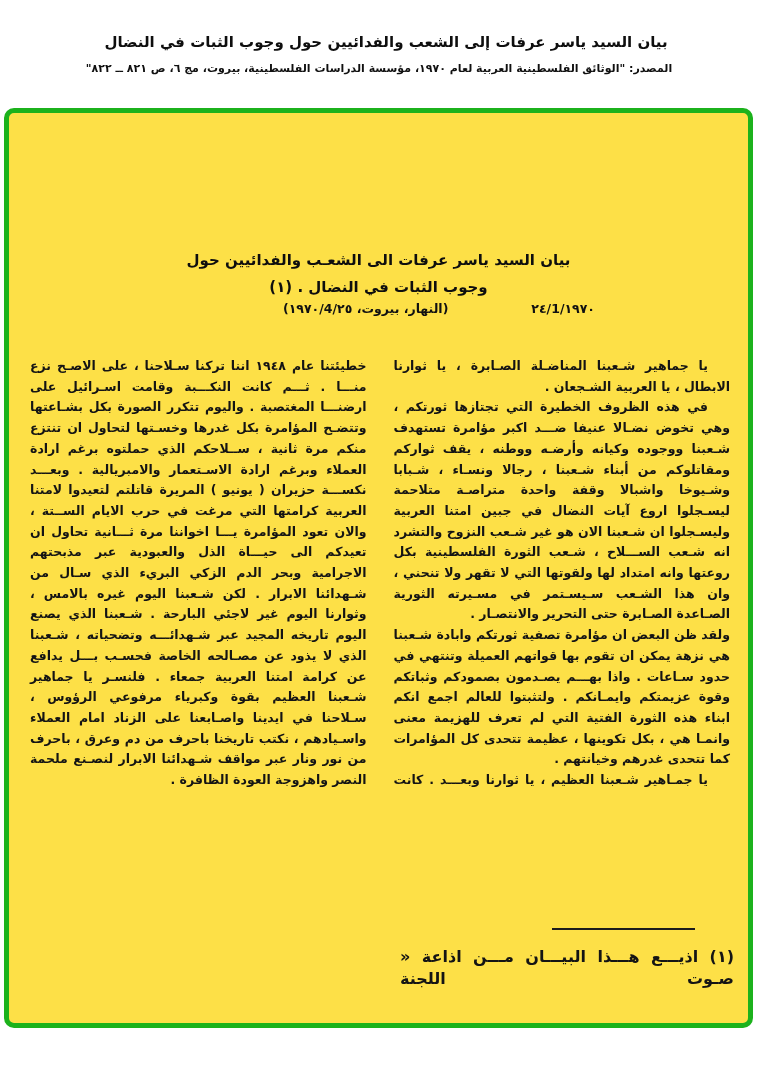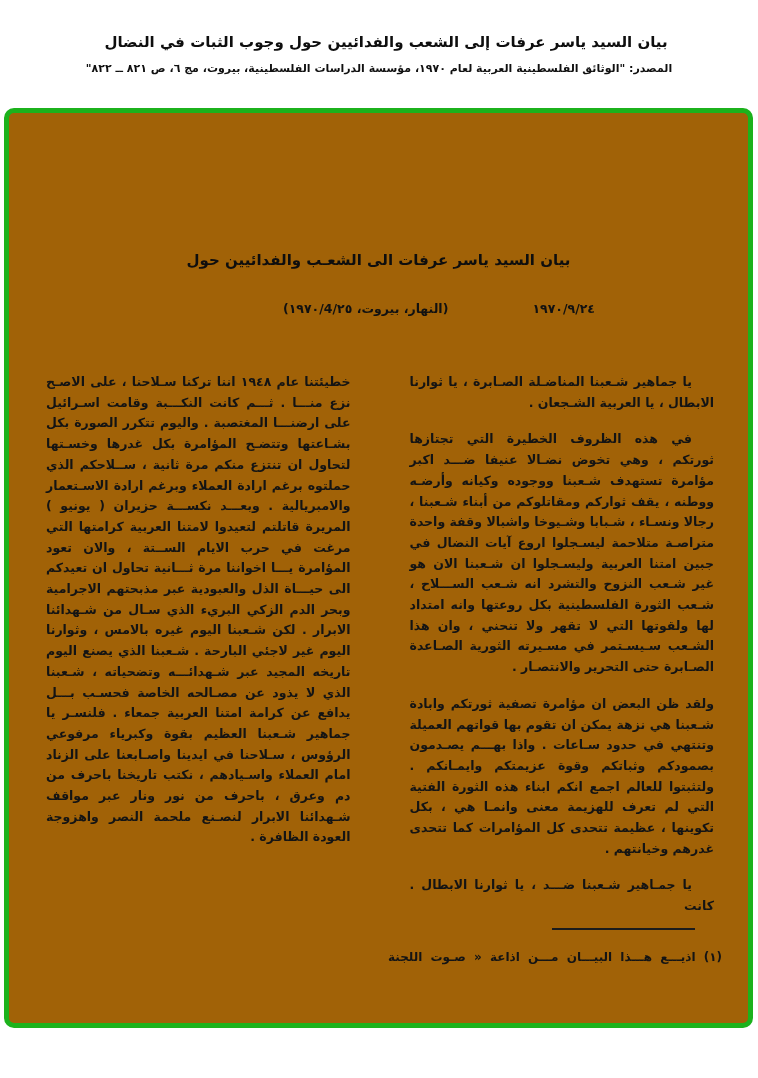--- a/index.html
+++ b/index.html
@@ -36,21 +36,21 @@
 
   
   .green-box {
     position: absolute;
     left: 4px;
     top: 108px;
     width: 749px;
     height: 920px;
     border: 5px solid #1cb21c;
     border-radius: 10px;
-    background: #a16207;
+    background: #fde047;
   }
 
   
   .doc-heading {
     position: absolute;
     top: 134px; left: 0; right: 0;
     text-align: center;
     font-size: 15px;
     font-weight: bold;
     line-height: 27px;
@@ -82,38 +82,38 @@
     gap: 27px;
   }
   .col {
     flex: 1 1 0;
     font-size: 12.5px;
     font-weight: bold;
     line-height: 20.7px;
     text-align: justify;
     color: #141414;
   }
-  .col p { margin: 16px; }
+  .col p { margin: 0; }
   .col p.indent { text-indent: 22px; }
   .col p.stretch { text-align-last: justify; }
 
   
   .fn-rule {
     position: absolute;
     top: 815px;
     right: 53px;
     width: 143px;
     border-top: 2px solid #1c1c1c;
   }
   .footnote {
     position: absolute;
     top: 833px;
-    right: 26px;
+    right: 14px;
     width: 334px;
-    font-size: 12px;
+    font-size: 16px;
     font-weight: bold;
     line-height: 22px;
     color: #141414;
     direction: rtl;
   }
   .footnote .fn-l1 { text-align: justify; text-align-last: justify; }
   .footnote .fn-l2 { padding-right: 36px; }
 </style>
 </head>
 <body>
@@ -121,34 +121,35 @@
 <div class="page">
 
   <div class="hdr-title">بيان السيد ياسر عرفات إلى الشعب والفدائيين حول وجوب الثبات في النضال</div>
 
   <div class="hdr-source">المصدر: "الوثائق الفلسطينية العربية لعام ١٩٧٠، مؤسسة الدراسات الفلسطينية، بيروت، مج ٦، ص ٨٢١ ــ ٨٢٢"</div>
 
   <div class="green-box">
 
     <div class="doc-heading">
       <div>بيان السيد ياسر عرفات الى الشعـب والفدائيين حول</div>
+      <div>وجوب الثبات في النضال . (١)</div>
     </div>
 
     <div class="date-row">
-      <span>١٩٧٠/٩/٢٤</span>
+      <span>١٩٧٠/1/٢٤</span>
       <span>(النهار، بيروت، ١٩٧٠/4/٢٥)</span>
     </div>
 
     <div class="columns">
 
       <div class="col">
         <p class="indent">يا جماهير شـعبنا المناضـلة الصـابرة ، يا ثوارنا الابطال ، يا العربية الشـجعان .</p>
         <p class="indent">في هذه الظروف الخطيرة التي تجتازها ثورتكم ، وهي تخوض نضـالا عنيفا ضـــد اكبر مؤامرة تستهدف شـعبنا ووجوده وكيانه وأرضـه ووطنه ، يقف ثواركم ومقاتلوكم من أبناء شـعبنا ، رجالا ونسـاء ، شـبابا وشـيوخا واشبالا وقفة واحدة متراصـة متلاحمة ليسـجلوا اروع آيات النضال في جبين امتنا العربية وليسـجلوا ان شـعبنا الان هو غير شـعب النزوح والتشرد انه شـعب الســـلاح ، شـعب الثورة الفلسطينية بكل روعتها وانه امتداد لها ولقوتها التي لا تقهر ولا تنحني ، وان هذا الشـعب سـيسـتمر في مسـيرته الثورية الصـاعدة الصـابرة حتى التحرير والانتصـار .</p>
         <p>ولقد ظن البعض ان مؤامرة تصفية ثورتكم وابادة شـعبنا هي نزهة يمكن ان تقوم بها قواتهم العميلة وتنتهي في حدود سـاعات . واذا بهـــم يصـدمون بصمودكم وثباتكم وقوة عزيمتكم وايمـانكم . ولتثبتوا للعالم اجمع انكم ابناء هذه الثورة الفتية التي لم تعرف للهزيمة معنى وانمـا هي ، بكل تكوينها ، عظيمة تتحدى كل المؤامرات كما تتحدى غدرهم وخيانتهم .</p>
-        <p class="indent stretch">يا جمـاهير شـعبنا ضـــد ، يا ثوارنا الابطال . كانت</p>
+        <p class="indent stretch">يا جمـاهير شـعبنا العظيم ، يا ثوارنا وبعـــد . كانت</p>
       </div>
 
       <div class="col">
         <p>خطيئتنا عام ١٩٤٨ اننا تركنا سـلاحنا ، على الاصـح نزع منـــا . ثـــم كانت النكـــبة وقامت اسـرائيل على ارضنـــا المغتصبة . واليوم تتكرر الصورة بكل بشـاعتها وتتضـح المؤامرة بكل غدرها وخسـتها لتحاول ان تنتزع منكم مرة ثانية ، ســلاحكم الذي حملتوه برغم ارادة العملاء وبرغم ارادة الاسـتعمار والامبريالية . وبعـــد نكســـة حزيران ( يونيو ) المريرة قاتلتم لتعيدوا لامتنا العربية كرامتها التي مرغت في حرب الايام الســتة ، والان تعود المؤامرة يـــا اخواننا مرة ثـــانية تحاول ان تعيدكم الى حيـــاة الذل والعبودية عبر مذبحتهم الاجرامية وبحر الدم الزكي البريء الذي سـال من شـهدائنا الابرار . لكن شـعبنا اليوم غيره بالامس ، وثوارنا اليوم غير لاجئي البارحة . شـعبنا الذي يصنع اليوم تاريخه المجيد عبر شـهدائـــه وتضحياته ، شـعبنا الذي لا يذود عن مصـالحه الخاصة فحسـب بـــل يدافع عن كرامة امتنا العربية جمعاء . فلنسـر يا جماهير شـعبنا العظيم بقوة وكبرياء مرفوعي الرؤوس ، سـلاحنا في ايدينا واصـابعنا على الزناد امام العملاء واسـيادهم ، نكتب تاريخنا باحرف من دم وعرق ، باحرف من نور ونار عبر مواقف شـهدائنا الابرار لنصـنع ملحمة النصر واهزوجة العودة الظافرة .</p>
       </div>
 
     </div>
 
     <div class="fn-rule"></div>
 

